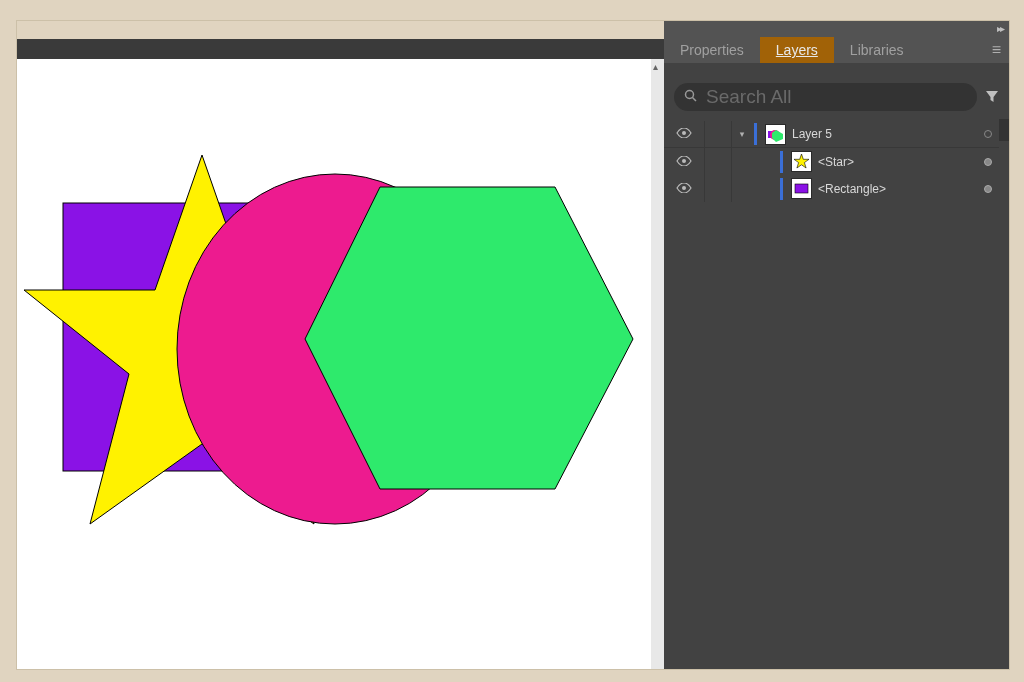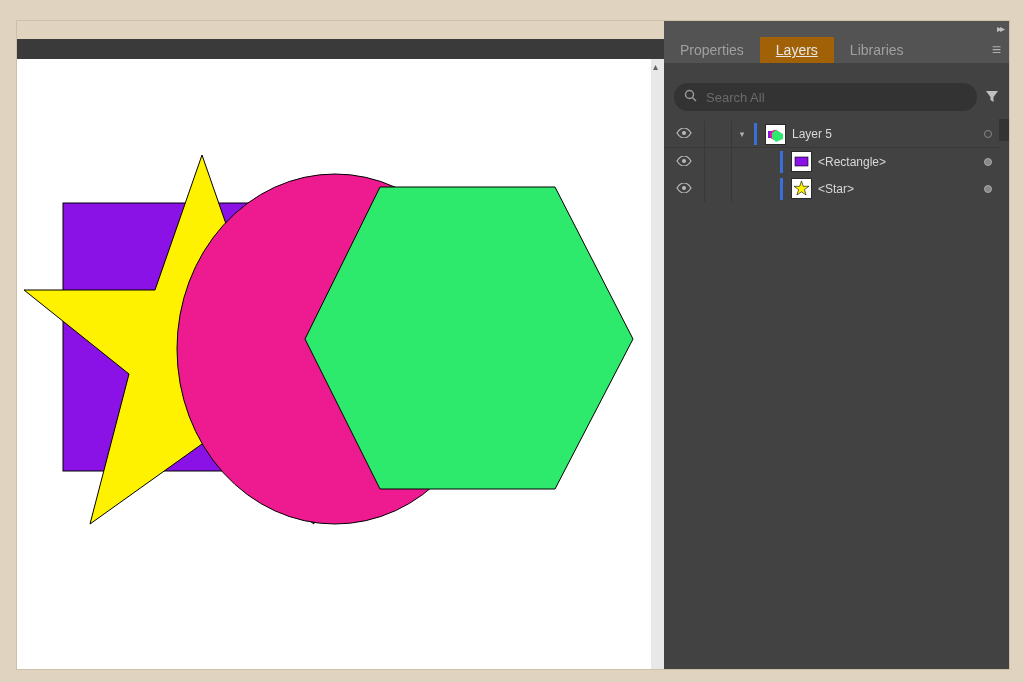--- a/index.html
+++ b/index.html
@@ -144,21 +144,21 @@
     .search-icon {
       color: #999;
       font-size: 14px;
     }
     .search-input {
       flex: 1;
       background: transparent;
       border: none;
       outline: none;
       color: #eab308;
-      font-size: 13px;
+      font-size: 19px;
     }
     .search-input::placeholder {
       color: #6a6a6a;
     }
     .filter-icon {
       color: #c0c0c0;
       font-size: 14px;
       cursor: pointer;
     }
     .layers-list {
@@ -361,24 +361,24 @@
                     <circle cx="8" cy="5" r="2" fill="#bbb"></circle>
                   </svg>
               </span>
             </div>
             <div class="lock-col"></div>
             <div class="content-col">
               <div class="indent"></div>
               <div class="sel-bar"></div>
               <div class="layer-thumb">
                 <svg width="19" height="19" viewBox="0 0 19 19">
-                    <rect x="3" y="5" width="13" height="9" fill="#8a12e6" stroke="#000" stroke-width="0.6"></rect>
+                    <polygon points="9.5,2 11.3,7.3 17,7.3 12.4,10.6 14.1,16 9.5,12.8 4.9,16 6.6,10.6 2,7.3 7.7,7.3" fill="#fff200" stroke="#000" stroke-width="0.6"></polygon>
                   </svg>
               </div>
-              <span class="layer-name">&lt;Rectangle&gt;</span>
+              <span class="layer-name">&lt;Star&gt;</span>
             </div>
             <div class="target-col">
                 <div class="target-circle filled"></div>
               </div>
           </div>
 
           <div class="layer-row">
             <div class="visibility-col">
               <span class="visibility-icon">
                 <svg viewBox="0 0 16 10">
@@ -386,24 +386,24 @@
                     <circle cx="8" cy="5" r="2" fill="#bbb"></circle>
                   </svg>
               </span>
             </div>
             <div class="lock-col"></div>
             <div class="content-col">
               <div class="indent"></div>
               <div class="sel-bar"></div>
               <div class="layer-thumb">
                 <svg width="19" height="19" viewBox="0 0 19 19">
-                    <polygon points="9.5,2 11.3,7.3 17,7.3 12.4,10.6 14.1,16 9.5,12.8 4.9,16 6.6,10.6 2,7.3 7.7,7.3" fill="#fff200" stroke="#000" stroke-width="0.6"></polygon>
+                    <rect x="3" y="5" width="13" height="9" fill="#8a12e6" stroke="#000" stroke-width="0.6"></rect>
                   </svg>
               </div>
-              <span class="layer-name">&lt;Star&gt;</span>
+              <span class="layer-name">&lt;Rectangle&gt;</span>
             </div>
             <div class="target-col">
                 <div class="target-circle filled"></div>
               </div>
           </div>
 
         </div>
       </div>
     </div>
 

